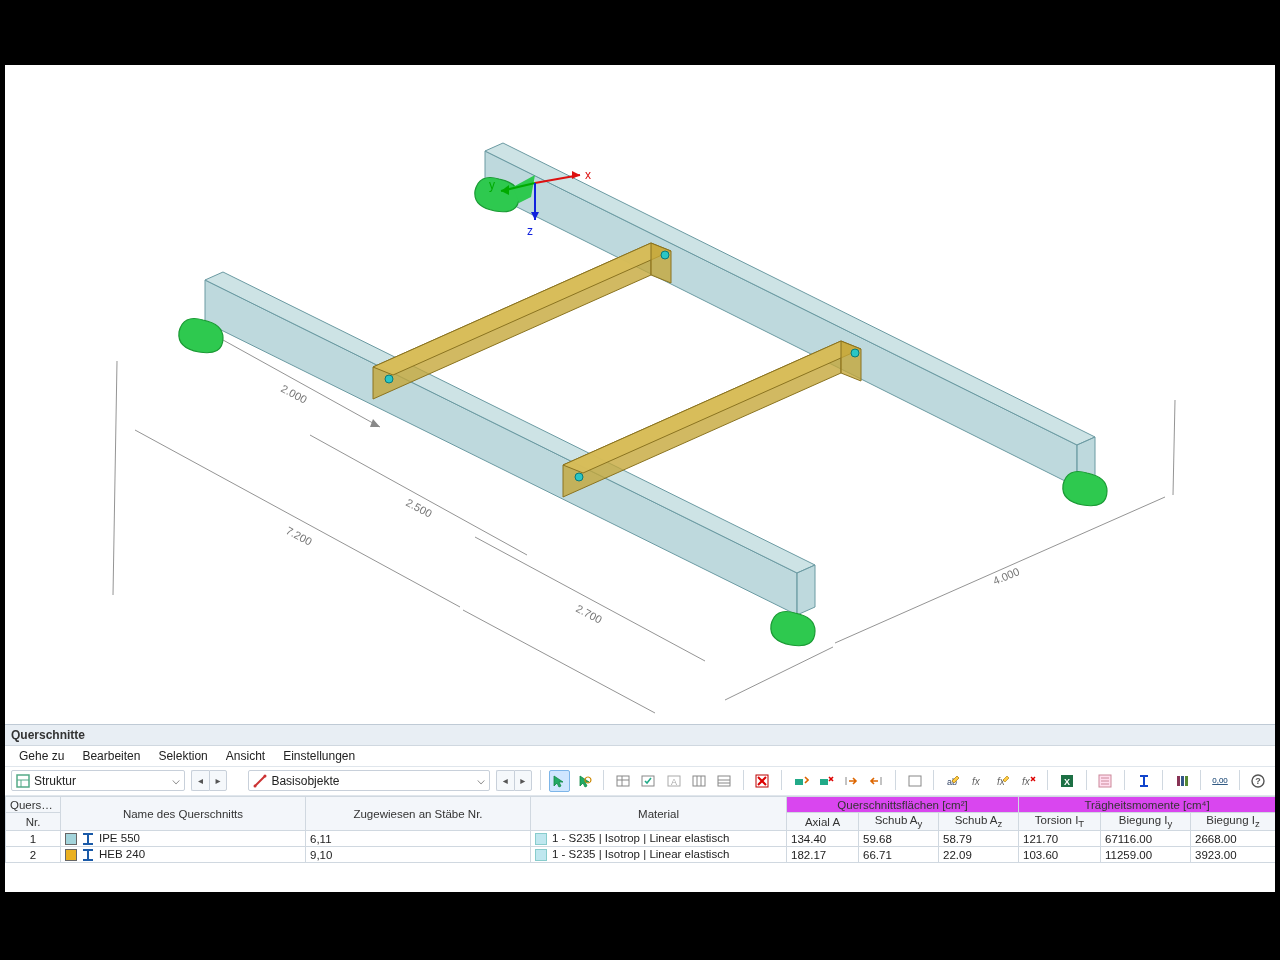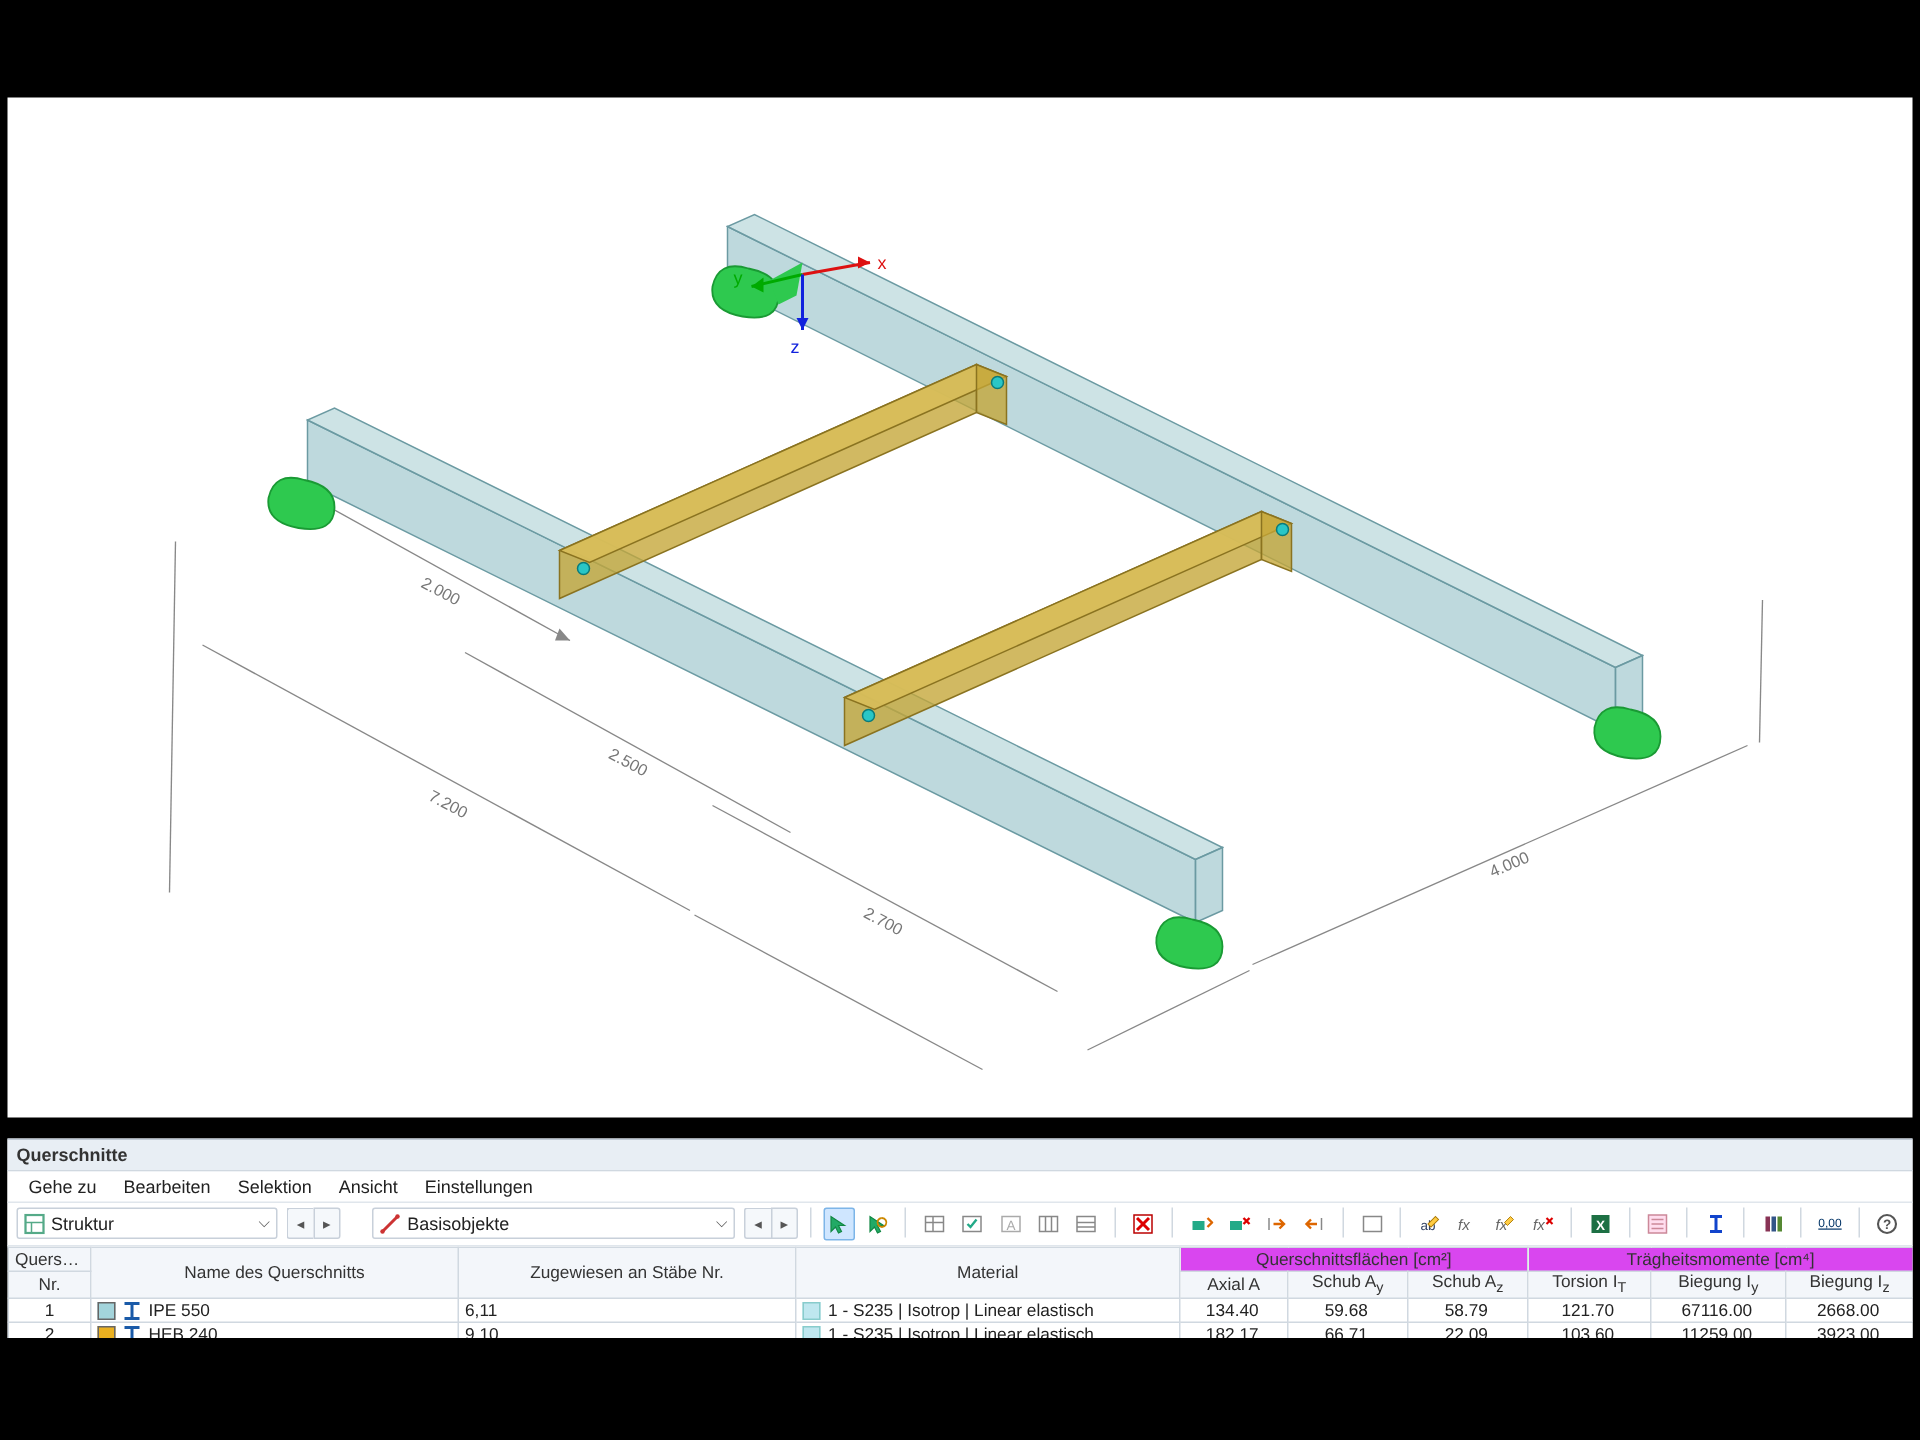--- a/index.html
+++ b/index.html
@@ -2,21 +2,21 @@
 <html><head>
 <meta charset="utf-8">
 <style>
   :root { font-family: "Segoe UI", Tahoma, Arial, sans-serif; font-size: 12px; color:#222;}
   *{box-sizing:border-box;}
   body{margin:0;background:#000;}
   .frame{width:1280px;height:960px;margin:0 auto;background:#000;position:relative;}
   .viewport{position:absolute;left:5px;right:5px;top:65px;height:680px;background:#fff;}
   .viewport svg{position:absolute;left:0;top:0;}
   .panel{
-    position:absolute;left:5px;right:5px;bottom:68px;height:133px;background:#fff;
+    position:absolute;left:5px;right:5px;bottom:68px;height:168px;background:#fff;
     border-top:1px solid #bfcad5;
     display:flex;flex-direction:column;
   }
   .panel-title{
     background:#e8eef4;color:#333;font-weight:600;padding:3px 6px 3px 6px;
     border-bottom:1px solid #d0d8e0;
   }
   .panel-menu{display:flex;gap:18px;padding:3px 14px;background:#fff;border-bottom:1px solid #e0e6ec;}
   .panel-menu span{cursor:default;}
   .toolbar{display:flex;align-items:flex-start;gap:4px;padding:3px 6px;border-bottom:1px solid #e0e6ec;background:#fff;}
@@ -32,21 +32,21 @@
   .ico-btn{width:22px;height:22px;border:1px solid transparent;border-radius:2px;
     display:inline-flex;align-items:center;justify-content:center;background:transparent;color:#444;padding:0;font-size:13px;}
   .ico-btn.active{background:#cfe6ff;border-color:#7db5e8;}
   .ico-btn svg{pointer-events:none;}
   .grid{flex:1;overflow:hidden;}
   table{border-collapse:collapse;width:100%;table-layout:fixed;font-size:11.5px;}
   th,td{border:1px solid #d0d8e0;padding:1px 4px;height:16px;white-space:nowrap;overflow:hidden;text-overflow:ellipsis;}
   th{background:#f3f6fa;font-weight:400;color:#333;text-align:center;}
   th.group{background:#d946ef;}
   td{background:#fff;}
-  td.num{text-align:center;padding-right:6px;}
+  td.num{text-align:left;padding-right:6px;}
   td.ctr{text-align:center;}
   .cell-sw{width:12px;height:12px;display:inline-block;border:1px solid #666;vertical-align:middle;margin-right:5px;}
   .i-icon{display:inline-block;width:12px;height:12px;position:relative;vertical-align:middle;margin-right:5px;}
   .i-icon::before{content:"";position:absolute;left:5px;top:0;width:2px;height:12px;background:#1a5aa8;}
   .i-icon::after{content:"";position:absolute;left:1px;top:0;width:10px;height:2px;background:#1a5aa8;
     box-shadow:0 10px 0 #1a5aa8;}
   .dim-label{font-size:11px;fill:#777;}
   .beam-main{fill:#a3c9ce;fill-opacity:0.7;stroke:#6b9aa2;stroke-width:1;}
   .beam-top{fill:#c4dee1;fill-opacity:0.85;stroke:#6b9aa2;stroke-width:1;}
   .beam-cross{fill:#c4a536;fill-opacity:0.78;stroke:#8a7320;stroke-width:1;}

